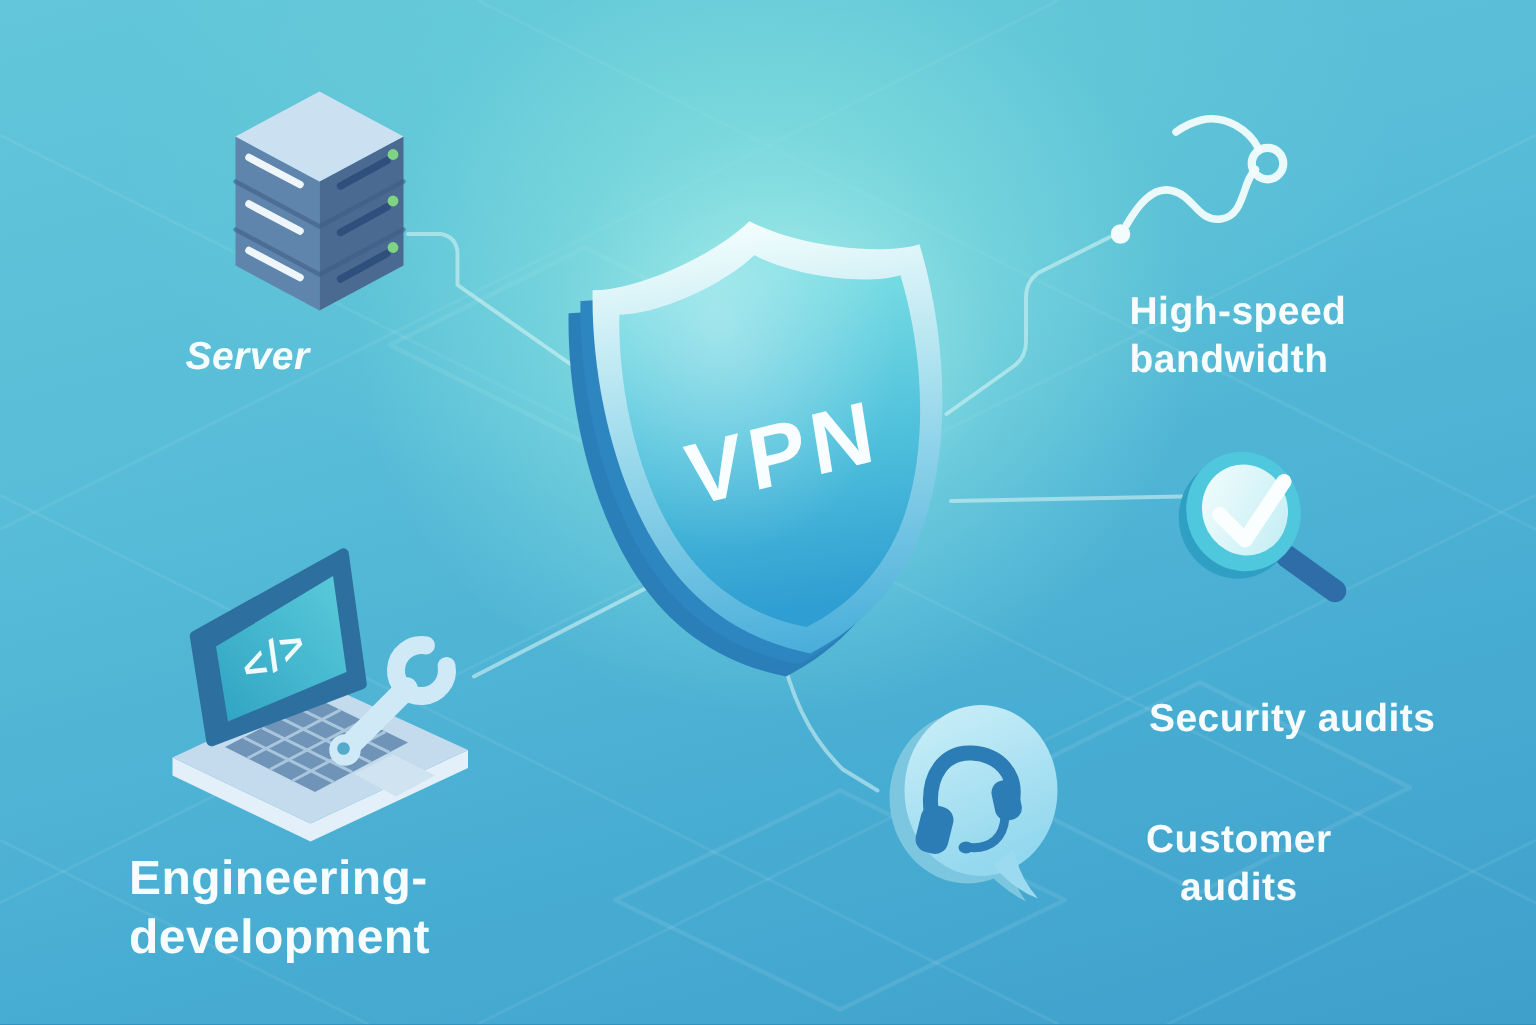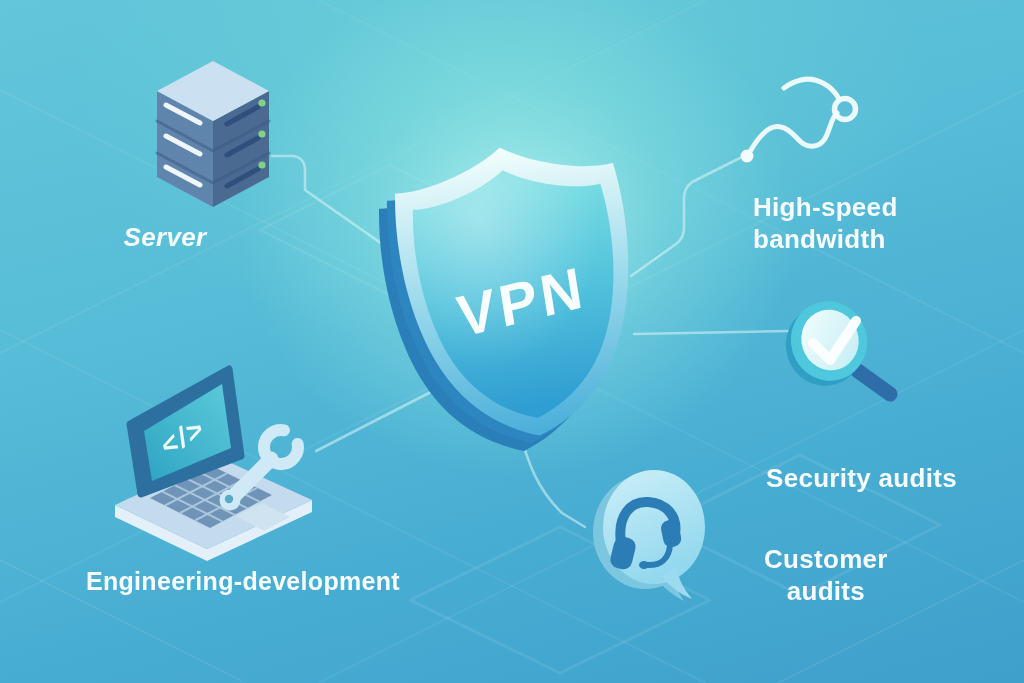--- a/index.html
+++ b/index.html
@@ -11,21 +11,21 @@
   #scene-svg{position:absolute;left:0;top:0;}
   .label{
     position:absolute;color:#f7fdfe;font-weight:700;font-size:26px;line-height:1.22;
     letter-spacing:.3px;
   }
   .label .line{display:block;}
   #server-label{left:40px;top:222px;width:250px;text-align:center;font-style:italic;}
   #bandwidth-label{left:753px;top:192px;text-align:left;}
   #security-label{left:766px;top:429px;text-align:left;margin-top:34px;}
   #support-label{left:764px;top:544px;text-align:center;}
-  #engineering-label{left:86px;top:566px;width:340px;font-size:25px;text-align:left;}
+  #engineering-label{left:86px;top:566px;width:340px;font-size:32px;text-align:left;}
 </style>
 </head>
 <body>
 
 <div id="stage">
 
 <svg id="scene-svg" width="1024" height="683" viewBox="0 0 1024 683">
   <defs>
     <radialGradient id="glowGrad" cx="50%" cy="50%" r="50%">
       <stop offset="0%" stop-color="#c2f8f1" stop-opacity="0.85"></stop>

